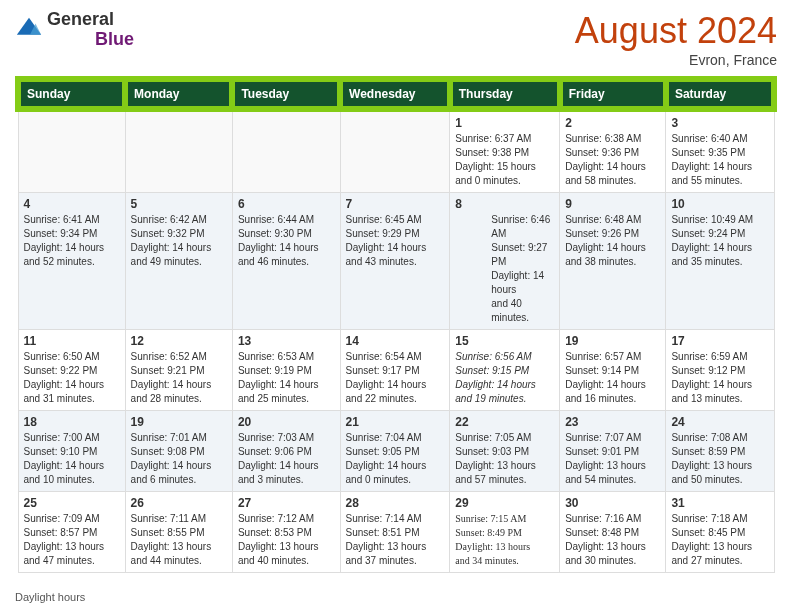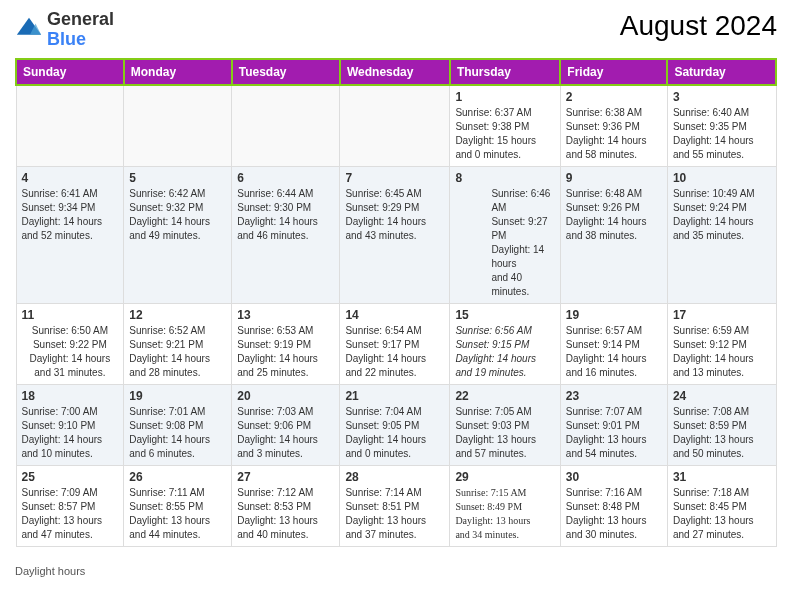--- a/index.html
+++ b/index.html
@@ -22,50 +22,50 @@
       gap: 4px;
     }
     .logo-text {
       display: flex;
       flex-direction: column;
       font-size: 18px;
       font-weight: bold;
       line-height: 1.1;
     }
     .logo-general { color: #333; }
-    .logo-blue { color: #3b82f6; }
+    .logo-blue { color: #701a75; margin-left: 48px; }
     .logo-icon {
       width: 28px;
       height: 28px;
     }
     .title-block {
       text-align: right;
     }
     .month-year {
-      font-size: 28px;
+      font-size: 36px;
       font-weight: normal;
-      color: #000000;
+      color: #c2410c;
     }
     .location {
       font-size: 14px;
       color: #444;
     }
     .calendar {
       width: 100%;
       border-collapse: collapse;
       border: 1px solid #ccc;
     }
     .calendar th {
-      background: #a21caf;
+      background: #14532d;
       color: #fff;
       font-size: 12px;
       font-weight: bold;
       padding: 5px 6px;
       text-align: left;
-      border: 2px solid #84cc16;
+      border: 6px solid #84cc16;
     }
     .calendar td {
       vertical-align: top;
       font-size: 10px;
       color: #333;
       padding: 4px 5px;
       border: 1px solid #ddd;
       width: 113px;
       height: 80px;
       background: #fff;
@@ -100,20 +100,21 @@
       <polygon points="15,2 28,20 2,20" fill="#1a6bb5"></polygon>
       <polygon points="22,8 28,20 16,20" fill="#4a9fd4" opacity="0.7"></polygon>
     </svg>
     <div class="logo-text">
       <span class="logo-general">General</span>
       <span class="logo-blue">Blue</span>
     </div>
   </div>
   <div class="title-block">
     <div class="month-year">August 2024</div>
+    <div class="location">Evron, France</div>
   </div>
 </div>
 
 <table class="calendar">
   <thead>
     <tr>
     <th>Sunday</th>
         <th>Monday</th>
         <th>Tuesday</th>
         <th>Wednesday</th>
@@ -197,21 +198,21 @@
           <div class="day-number">10</div>
           <div class="day-info" style="white-space: pre-line;">Sunrise: 10:49 AM
 Sunset: 9:24 PM
 Daylight: 14 hours
 and 35 minutes.</div>
         </td>
       </tr>
       <tr>
         <td>
           <div class="day-number">11</div>
-          <div class="day-info" style="white-space: pre-line; text-align: center;">Sunrise: 6:50 AM
+          <div class="day-info" style="white-space: pre-line;">Sunrise: 6:50 AM
 Sunset: 9:22 PM
 Daylight: 14 hours
 and 31 minutes.</div>
         </td>
         <td>
           <div class="day-number">12</div>
           <div class="day-info" style="white-space: pre-line;">Sunrise: 6:52 AM
 Sunset: 9:21 PM
 Daylight: 14 hours
 and 28 minutes.</div>

